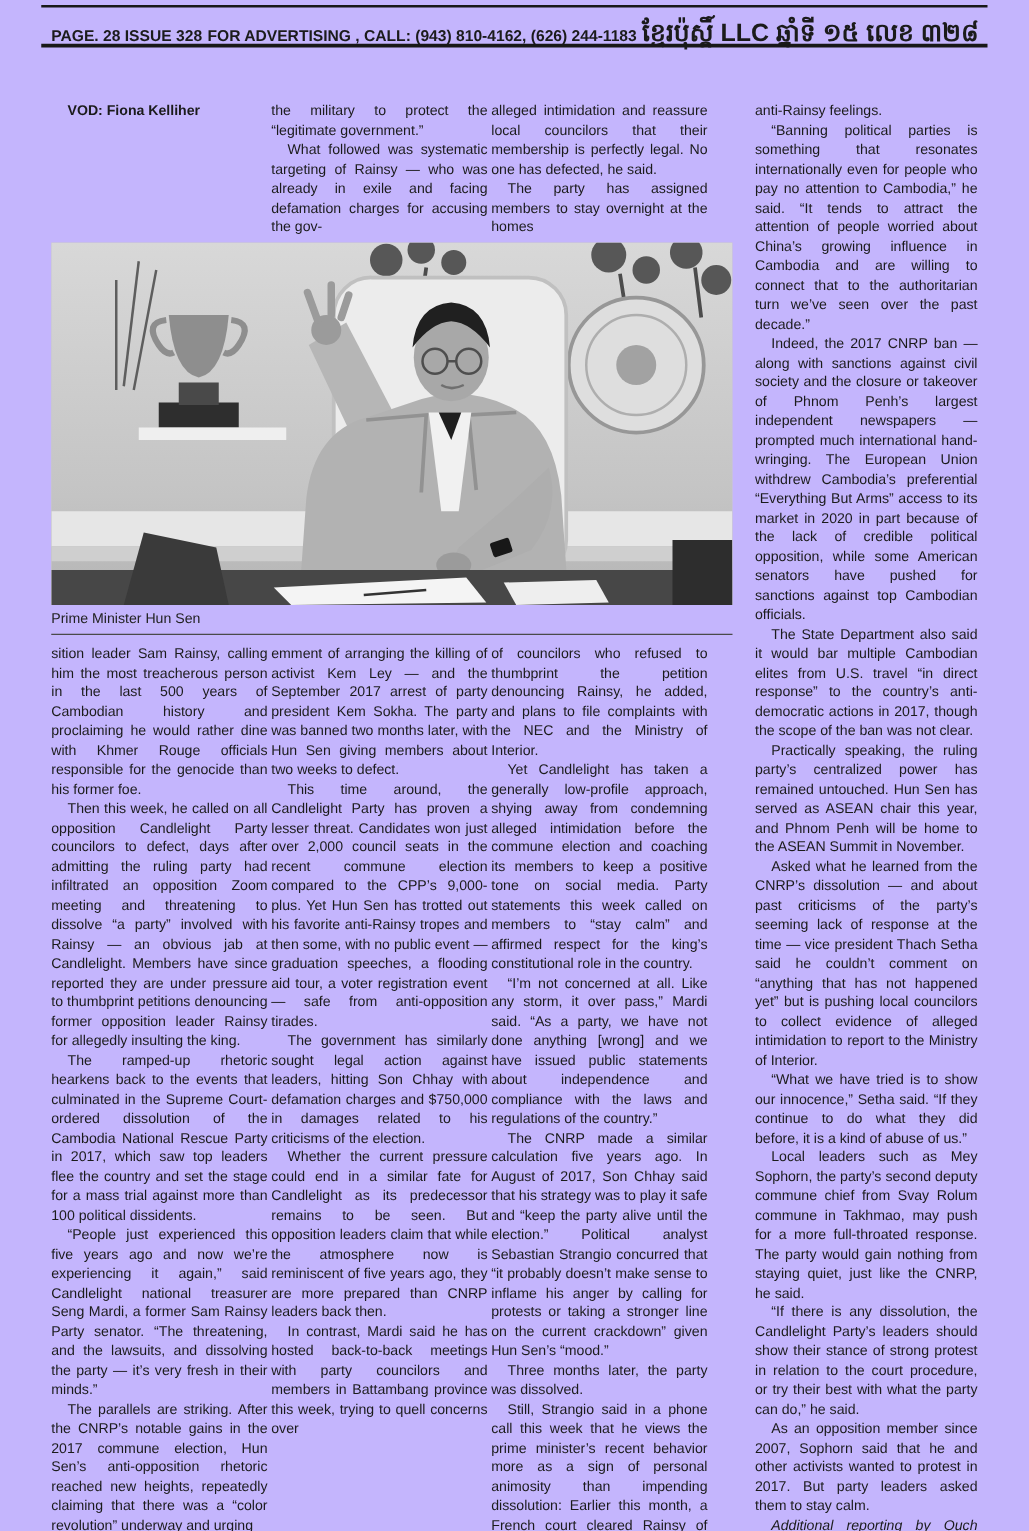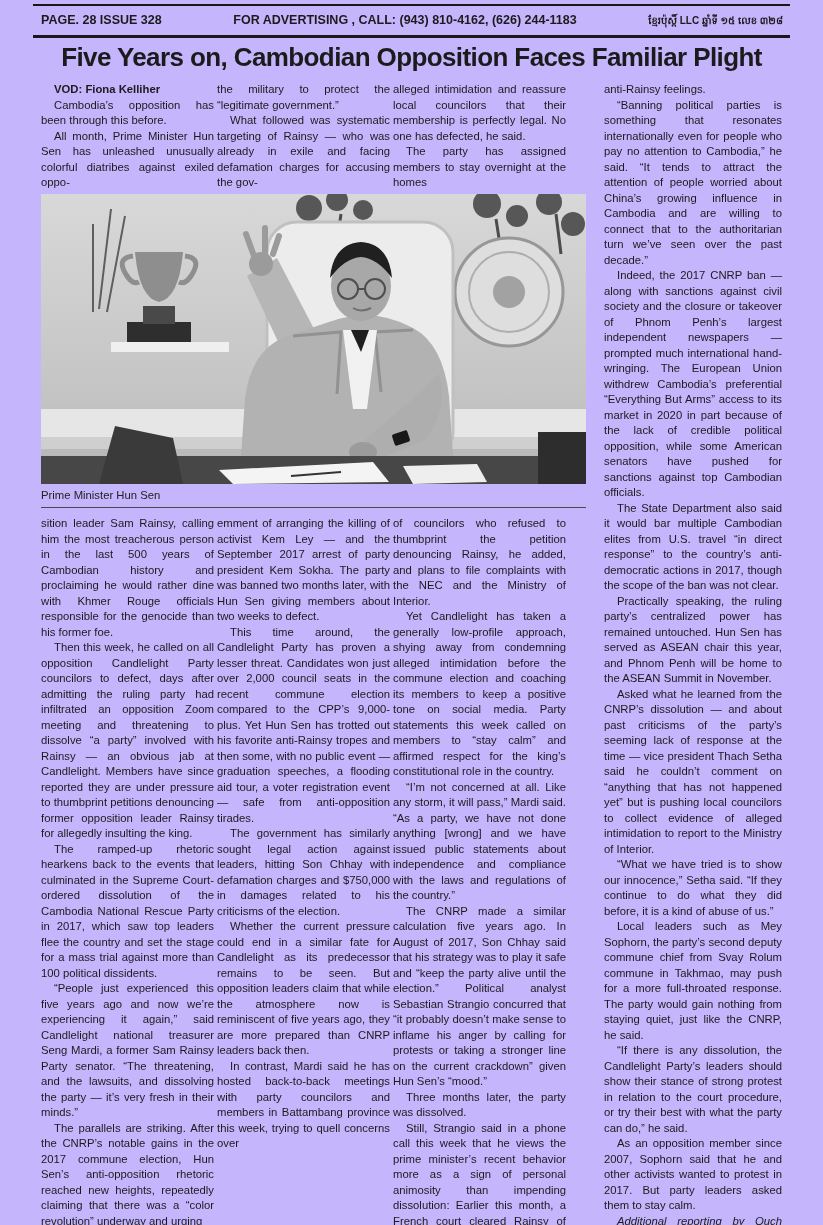--- a/index.html
+++ b/index.html
@@ -4,21 +4,21 @@
 <style>
   * { box-sizing: border-box; }
   html, body { margin: 0; padding: 0; background: #e9e9e9; }
   .page {
     position: relative; width: 823px; height: 1225px; margin: 0 auto;
     background: #c4b5fd; overflow: hidden; color: #1b1b1b;
     font-family: "Liberation Sans", "DejaVu Sans", sans-serif;
   }
   .rule-top    { position: absolute; top: 4px;  left: 33px; width: 757px; height: 2px; background: #181818; }
   .masthead    { position: absolute; top: 13px; left: 41px; width: 742px; display: flex; justify-content: space-between; align-items: baseline; font-weight: bold; font-size: 12.5px; white-space: nowrap; }
-  .masthead-khmer { font-size: 10px; }
+  .masthead-khmer { font-size: 20px; }
   .rule-header { position: absolute; top: 35px; left: 33px; width: 757px; height: 3px; background: #181818; }
   .headline    { position: absolute; top: 42px; left: 33px; width: 757px; margin: 0; text-align: center; font-size: 26px; font-weight: bold; letter-spacing: -0.6px; white-space: nowrap; }
   .content     { position: absolute; top: 82px; left: 41px; display: flex; gap: 18px; }
   .left-block  { width: 545px; }
   .row         { display: flex; gap: 3px; }
   .col         { width: 173px; }
   .intro-row   { height: 109px; overflow: hidden; }
   .right-col   { width: 178px; }
   .para        { margin: 0; font-size: 11.3px; line-height: 15.5px; text-align: justify; }
   .indent      { text-indent: 13px; }
@@ -38,33 +38,28 @@
   <div class="rule-top"></div>
 
   <div class="masthead">
     <span>PAGE. 28  ISSUE 328</span>
     <span class="adv">FOR ADVERTISING ,  CALL: (943) 810-4162, (626) 244-1183</span>
     <span class="masthead-khmer" lang="km">ខ្មែរប៉ុស្តិ៍ LLC ឆ្នាំទី ១៥  លេខ ៣២៨</span>
   </div>
 
   <div class="rule-header"></div>
 
-  <h1 class="headline">Five Years on, Cambodian Opposition Faces Familiar Plight</h1>
 
   <div class="content">
 
     <div class="left-block">
 
       <div class="row intro-row">
         <div class="col">
           <p class="byline">VOD: Fiona Kelliher</p>
-          <div>
-              <p class="para indent">Cambodia’s opposition has been through this before.</p>
-              <p class="para indent">All month, Prime Minister Hun Sen has unleashed unusually colorful diatribes against exiled oppo-</p>
-            </div>
         </div>
         <div class="col">
           <div>
               <p class="para">the military to protect the “legitimate government.”</p>
               <p class="para indent">What followed was systematic targeting of Rainsy — who was already in exile and facing defamation charges for accusing the gov-</p>
             </div>
         </div>
         <div class="col">
           <div>
               <p class="para">alleged intimidation and reassure local councilors that their membership is perfectly legal. No one has defected, he said.</p>
@@ -167,21 +162,21 @@
         <div class="col">
             <p class="para">emment of arranging the killing of activist Kem Ley — and the September 2017 arrest of party president Kem Sokha. The party was banned two months later, with Hun Sen giving members about two weeks to defect.</p>
             <p class="para indent">This time around, the Candlelight Party has proven a lesser threat. Candidates won just over 2,000 council seats in the recent commune election compared to the CPP’s 9,000-plus. Yet Hun Sen has trotted out his favorite anti-Rainsy tropes and then some, with no public event — graduation speeches, a flooding aid tour, a voter registration event — safe from anti-opposition tirades.</p>
             <p class="para indent">The government has similarly sought legal action against leaders, hitting Son Chhay with defamation charges and $750,000 in damages related to his criticisms of the election.</p>
             <p class="para indent">Whether the current pressure could end in a similar fate for Candlelight as its predecessor remains to be seen. But opposition leaders claim that while the atmosphere now is reminiscent of five years ago, they are more prepared than CNRP leaders back then.</p>
             <p class="para indent">In contrast, Mardi said he has hosted back-to-back meetings with party councilors and members in Battambang province this week, trying to quell concerns over</p>
           </div>
         <div class="col">
             <p class="para">of councilors who refused to thumbprint the petition denouncing Rainsy, he added, and plans to file complaints with the NEC and the Ministry of Interior.</p>
             <p class="para indent">Yet Candlelight has taken a generally low-profile approach, shying away from condemning alleged intimidation before the commune election and coaching its members to keep a positive tone on social media. Party statements this week called on members to “stay calm” and affirmed respect for the king’s constitutional role in the country.</p>
-            <p class="para indent">“I’m not concerned at all. Like any storm, it will pass,” Mardi said. “As a party, we have not done anything [wrong] and we have issued public statements about independence and compliance with the laws and regulations of the country.”</p>
+            <p class="para indent">“I’m not concerned at all. Like any storm, it over pass,” Mardi said. “As a party, we have not done anything [wrong] and we have issued public statements about independence and compliance with the laws and regulations of the country.”</p>
             <p class="para indent">The CNRP made a similar calculation five years ago. In August of 2017, Son Chhay said that his strategy was to play it safe and “keep the party alive until the election.” Political analyst Sebastian Strangio concurred that “it probably doesn’t make sense to inflame his anger by calling for protests or taking a stronger line on the current crackdown” given Hun Sen’s “mood.”</p>
             <p class="para indent">Three months later, the party was dissolved.</p>
             <p class="para indent">Still, Strangio said in a phone call this week that he views the prime minister’s recent behavior more as a sign of personal animosity than impending dissolution: Earlier this month, a French court cleared Rainsy of libel charges that Hun Sen filed against him in 2019, possibly uncorking a fresh wave of</p>
           </div>
       </div>
 
     </div>
 
     <div class="right-col">
         <p class="para">anti-Rainsy feelings.</p>

